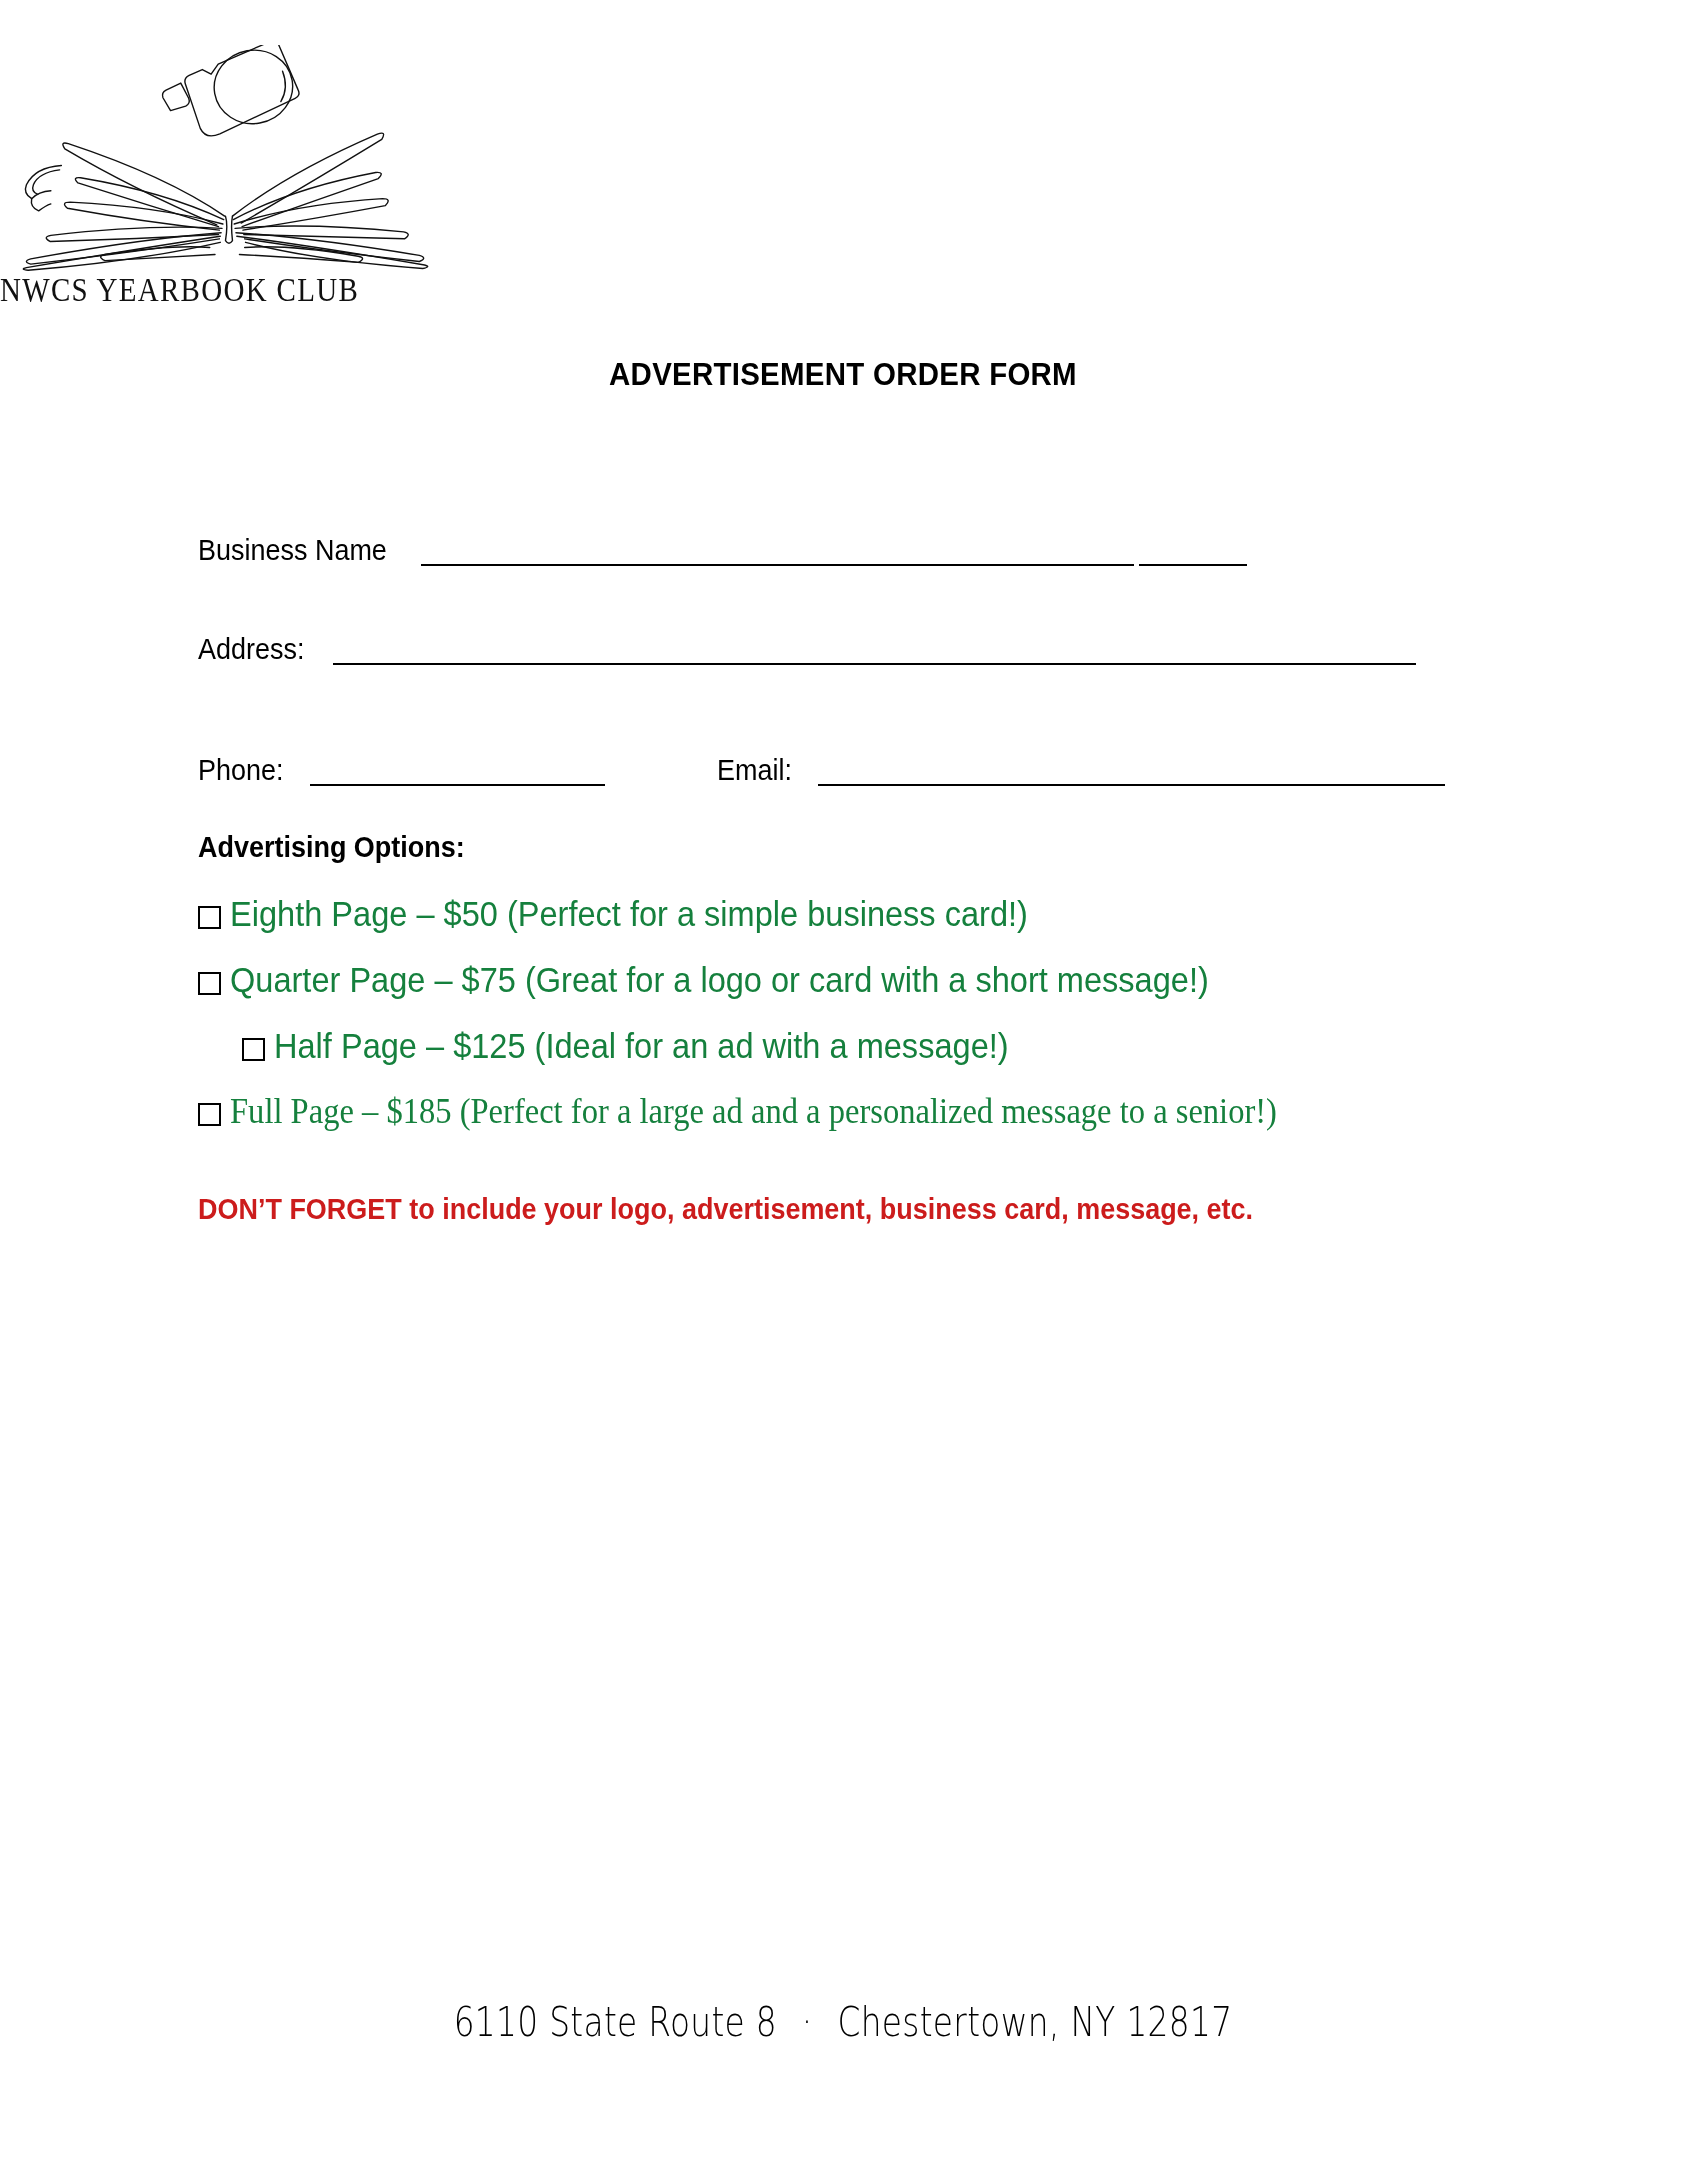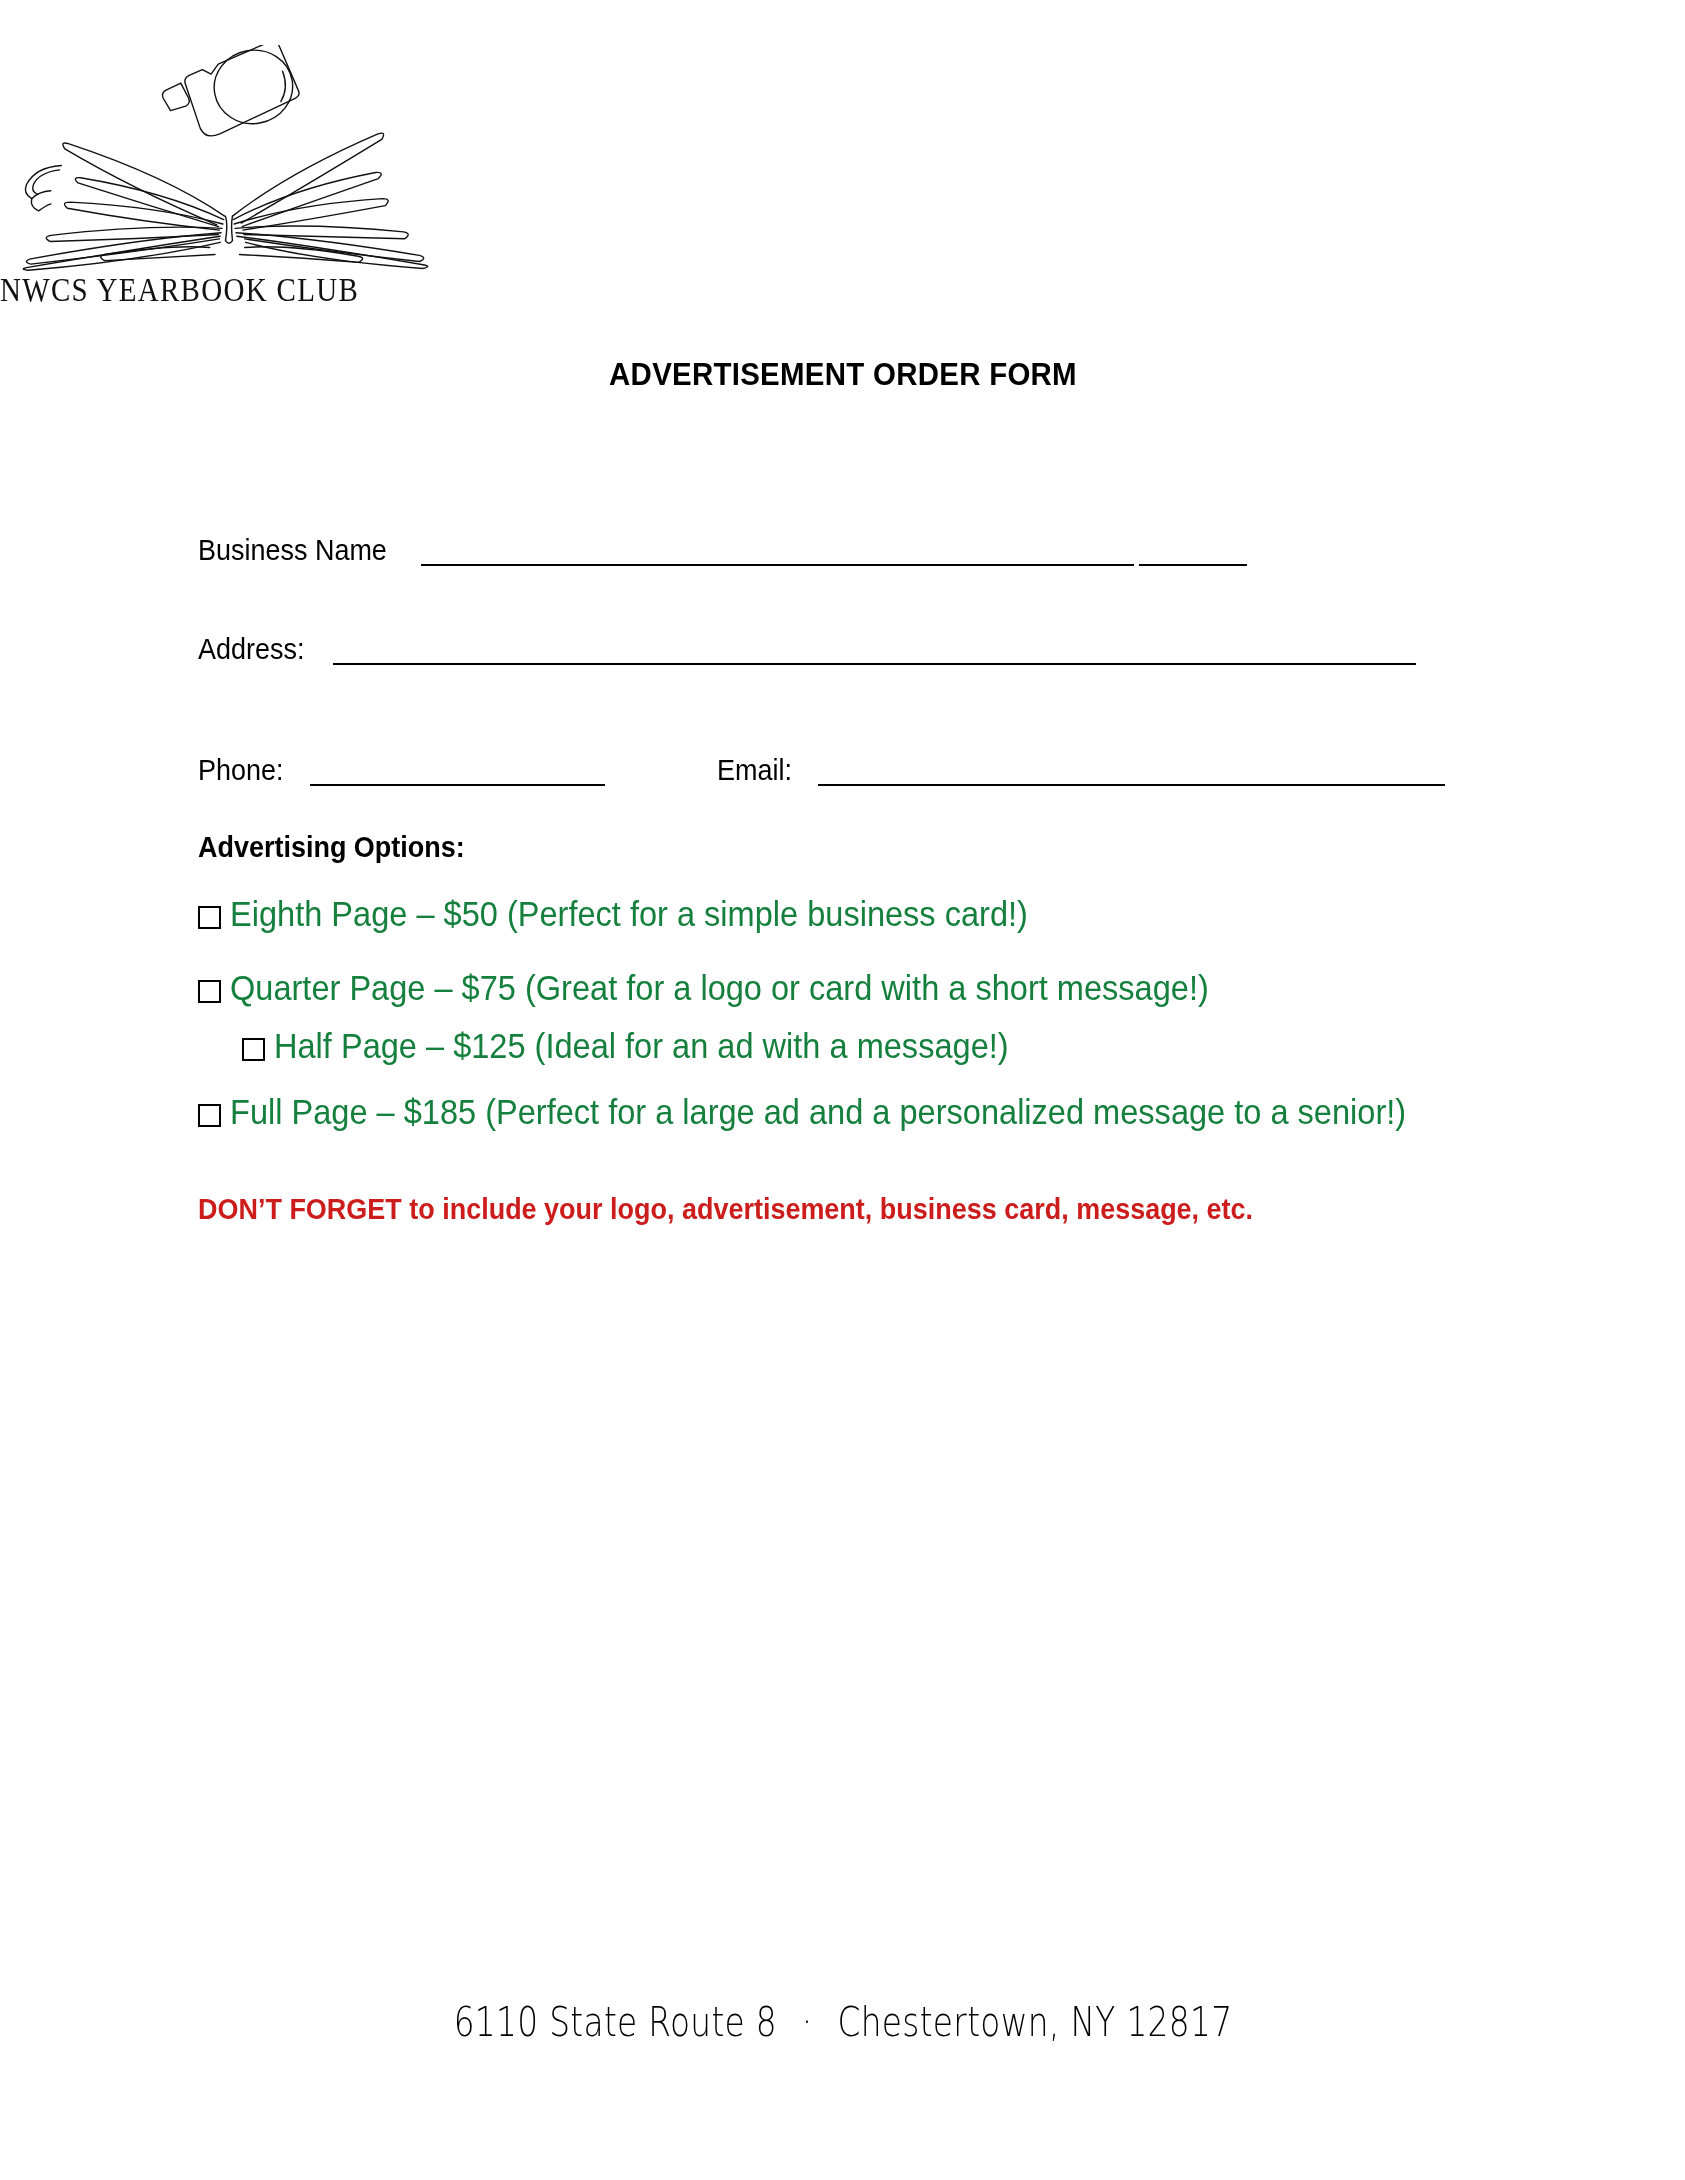--- a/index.html
+++ b/index.html
@@ -122,23 +122,23 @@
     display: inline-block;
     width: 23px;
     height: 23px;
     border: 2.2px solid #000000;
     vertical-align: -2.6px;
     margin-right: 8.7px;
     box-sizing: border-box;
     background: #ffffff;
   }
   .opt-1 { top: 896px; }
-  .opt-2 { top: 962px; margin-top: 8px; }
+  .opt-2 { top: 962px; }
   .opt-3 { top: 1028px; padding-left: 44px; }
-  .opt-4 { top: 1094px; }
+  .opt-4 { top: 1094px; font-family: Liberation Serif, serif; }
 
   
   .reminder {
     position: absolute;
     left: 198px;
     top: 1193px;
     font-size: 29px;
     font-weight: bold;
     white-space: nowrap;
     transform: scaleX(0.93);

